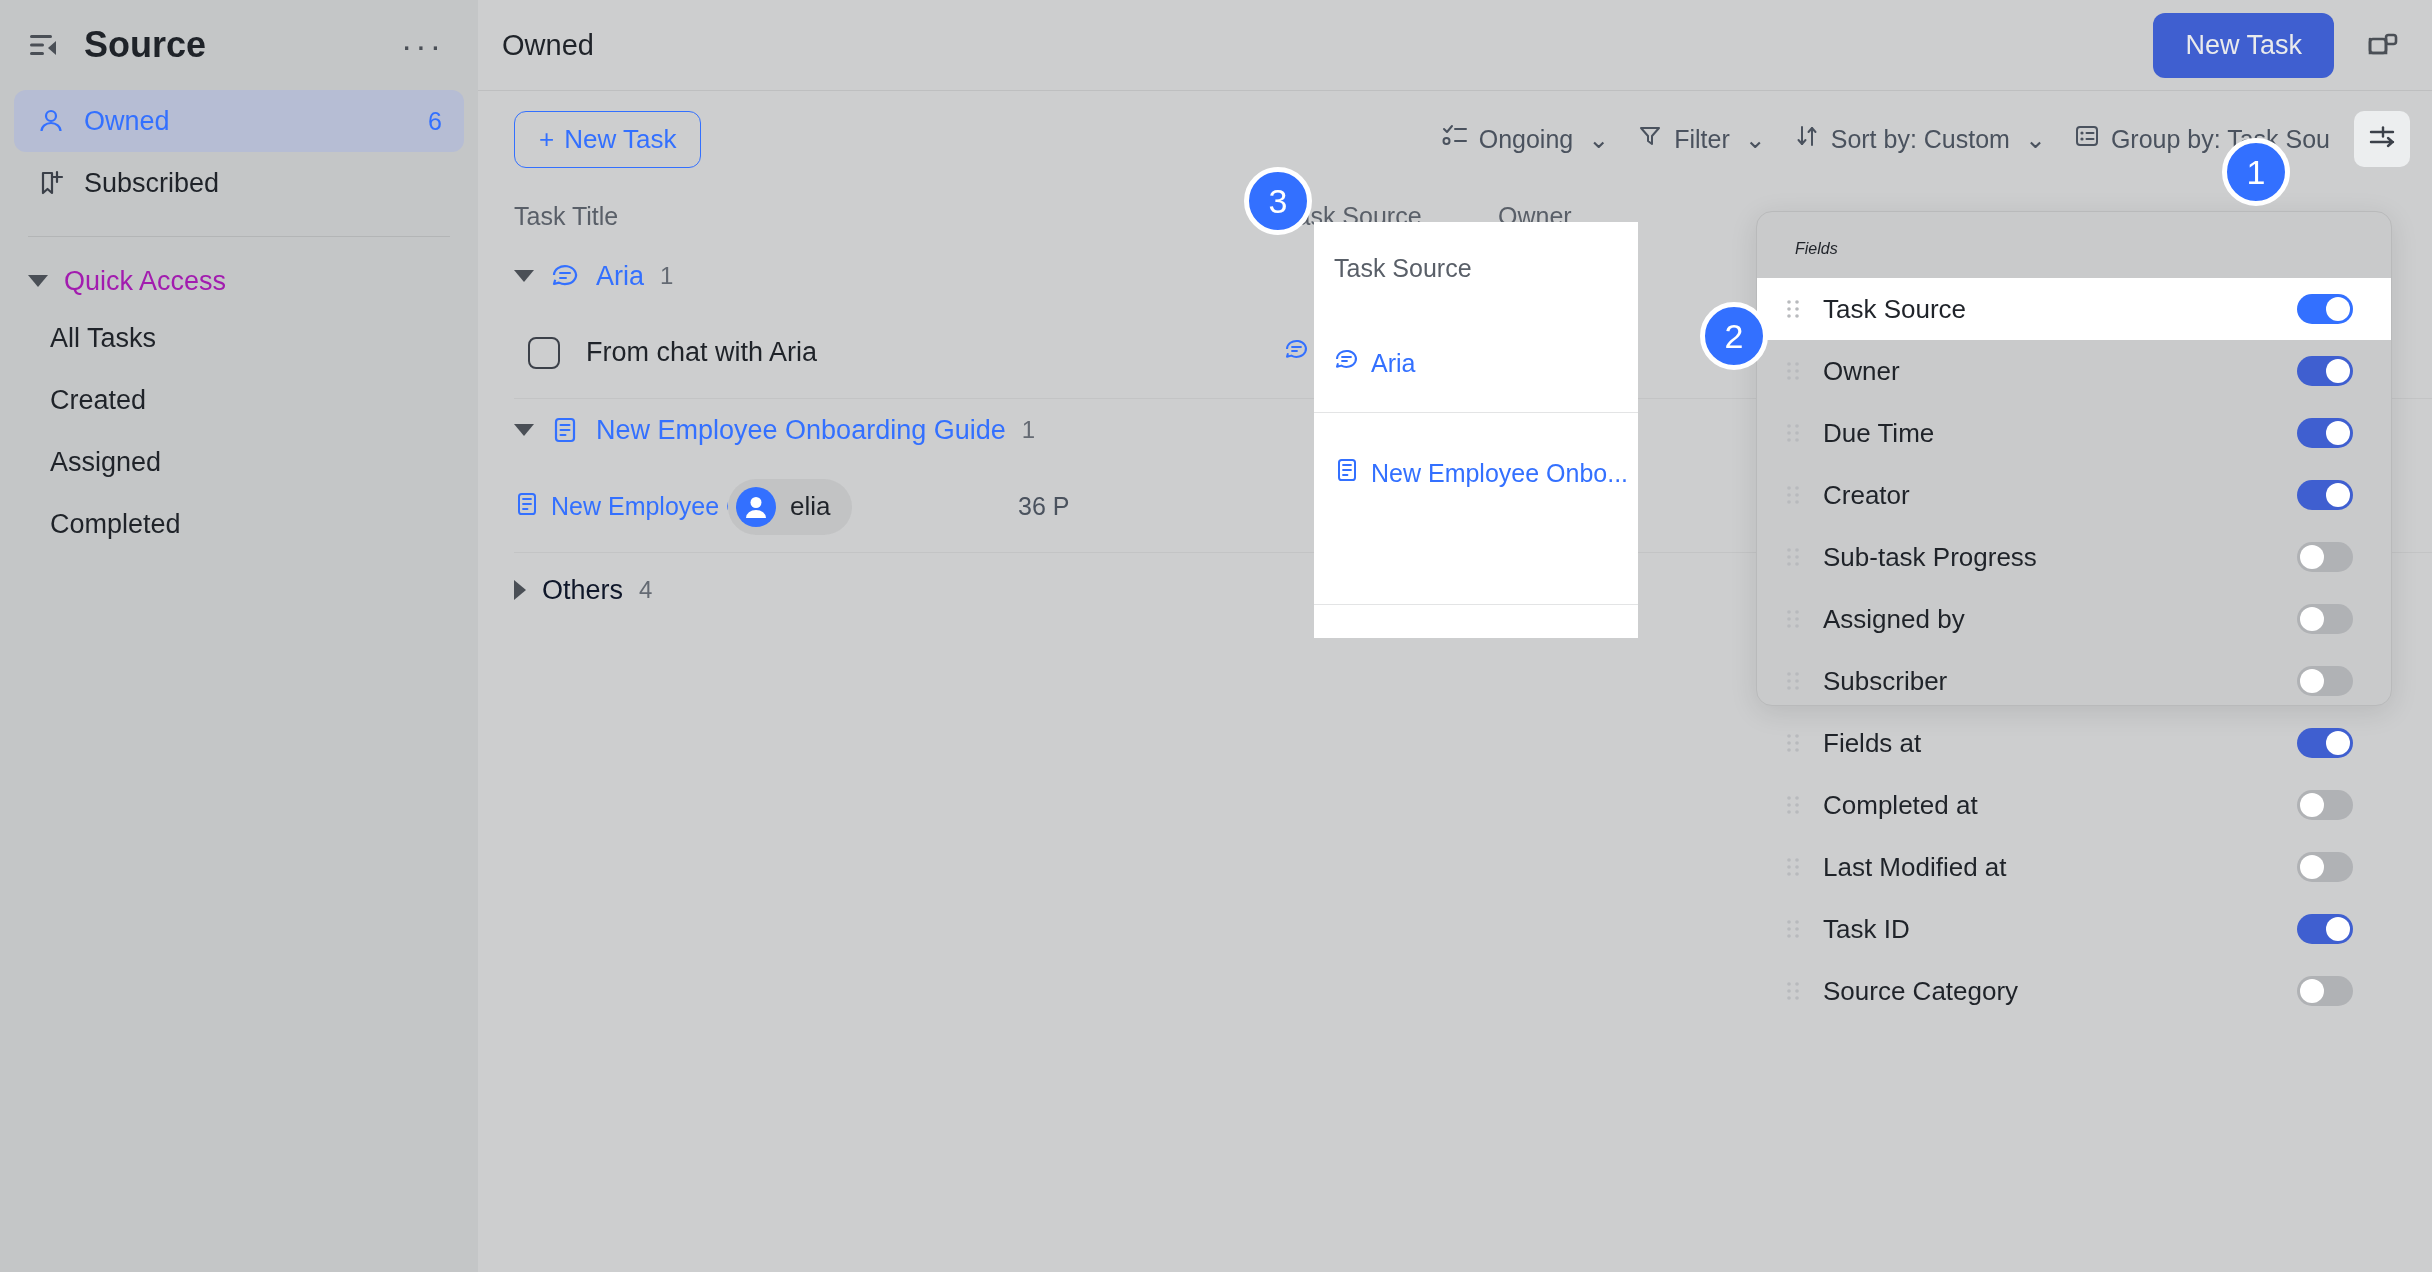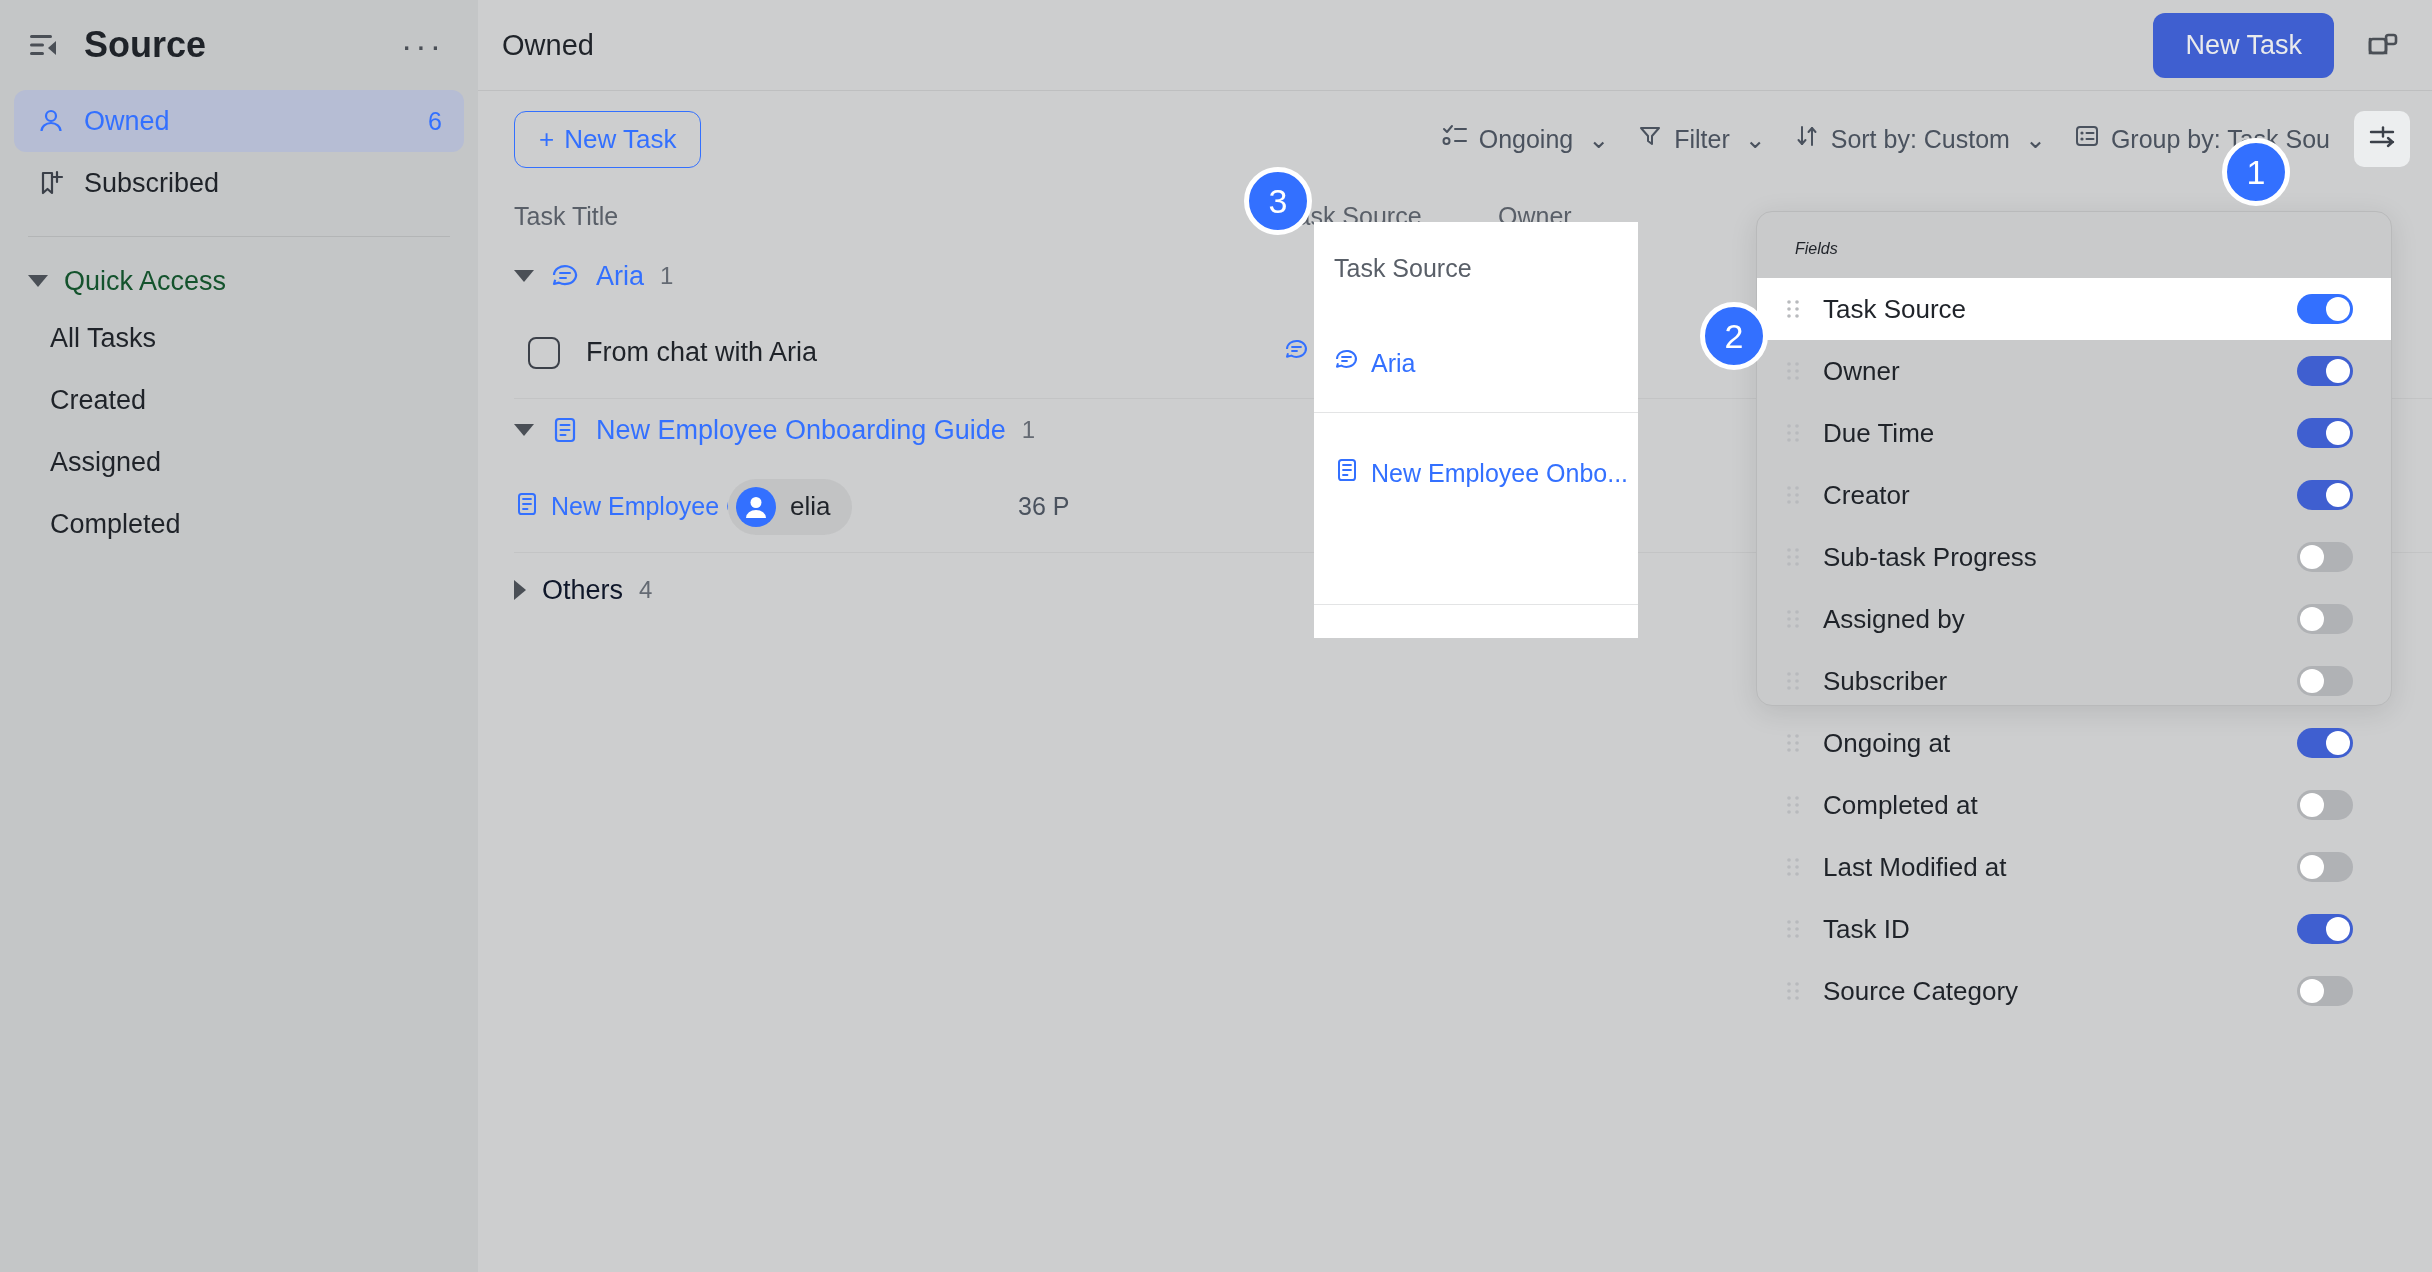--- a/index.html
+++ b/index.html
@@ -42,21 +42,21 @@
   .nav-item.selected { background: #b6bdd4; }
   .nav-item.selected .nav-label { color: #3370ff; }
   #sidebar-divider {
     height: 1px; background: #b3b5b6; margin: 22px 28px 18px 28px;
   }
   #qa-header {
     display: flex; align-items: center;
     height: 52px; padding: 0 28px; cursor: pointer;
   }
   #qa-header .tri { margin-right: 16px; }
-  #qa-header .qa-label { font-size: 27px; color: #14532d; }
+  #qa-header .qa-label { font-size: 27px; color: #a21caf; }
   .qa-item {
     display: flex; align-items: center;
     height: 62px; padding: 0 28px 0 50px;
     font-size: 27px; color: #1f2329; cursor: pointer;
   }
 
   
   #main {
     position: absolute; left: 478px; top: 0;
     width: 1954px; height: 1272px; background: #cdcecf;
@@ -629,21 +629,21 @@
             <g fill="#b8babd">
           <circle cx="4" cy="6" r="1.8"></circle>
               <circle cx="12" cy="6" r="1.8"></circle>
           <circle cx="4" cy="13" r="1.8"></circle>
               <circle cx="12" cy="13" r="1.8"></circle>
           <circle cx="4" cy="20" r="1.8"></circle>
               <circle cx="12" cy="20" r="1.8"></circle>
             </g>
           </svg>
       </span>
-      <span class="field-label">Ongoing at</span>
+      <span class="field-label">Fields at</span>
       <span class="toggle on dim">
           <span class="knob"></span>
         </span>
     </div>
 
     <div class="field-row">
       <span class="drag-dots">
         <svg viewBox="0 0 16 26" width="16" height="26">
             <g fill="#b8babd">
           <circle cx="4" cy="6" r="1.8"></circle>

